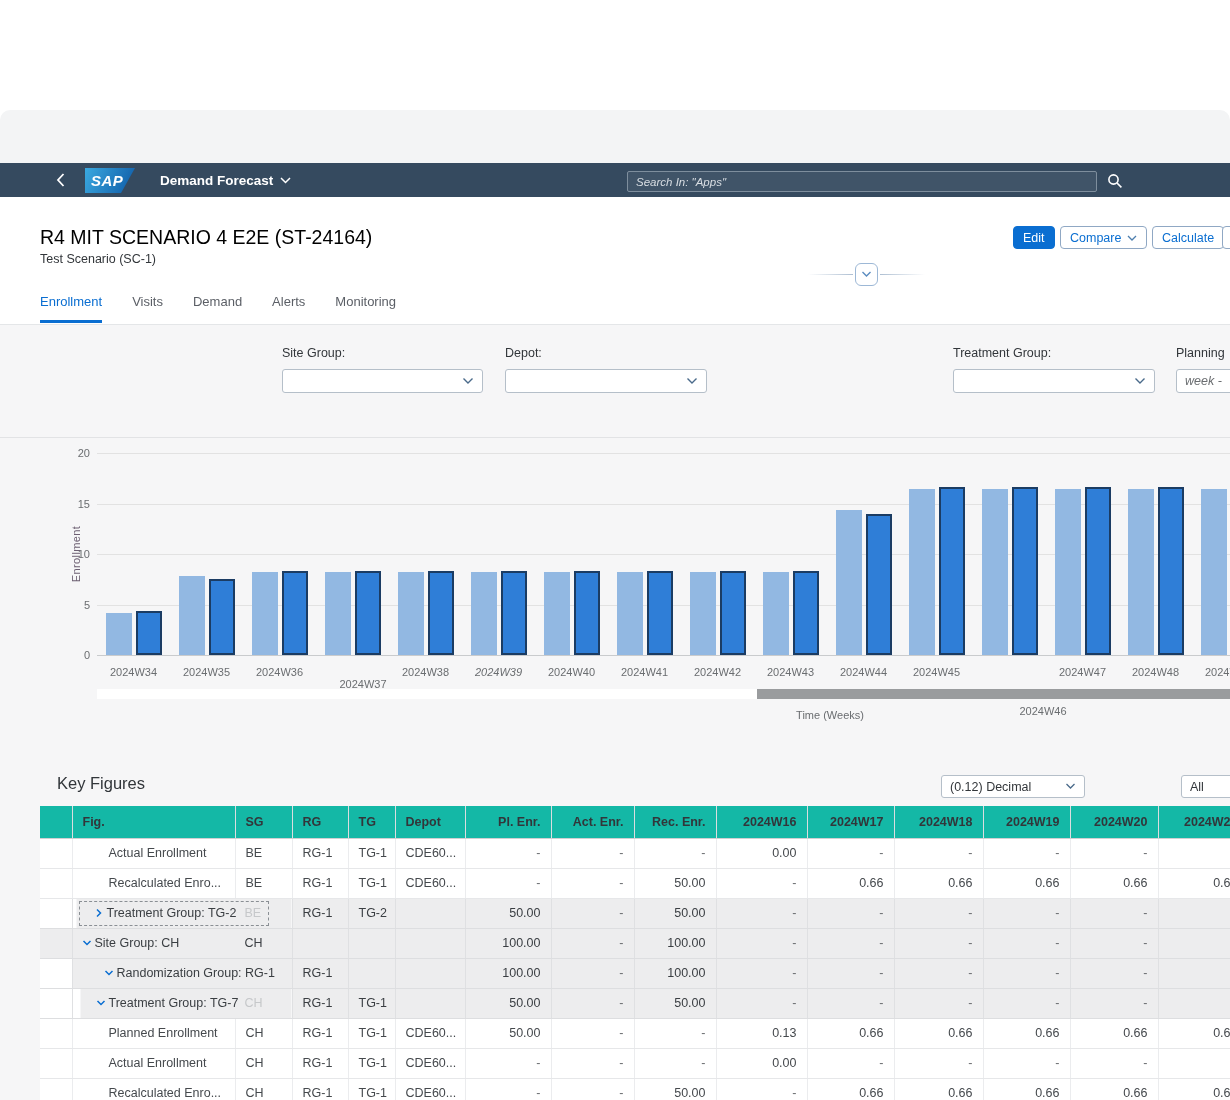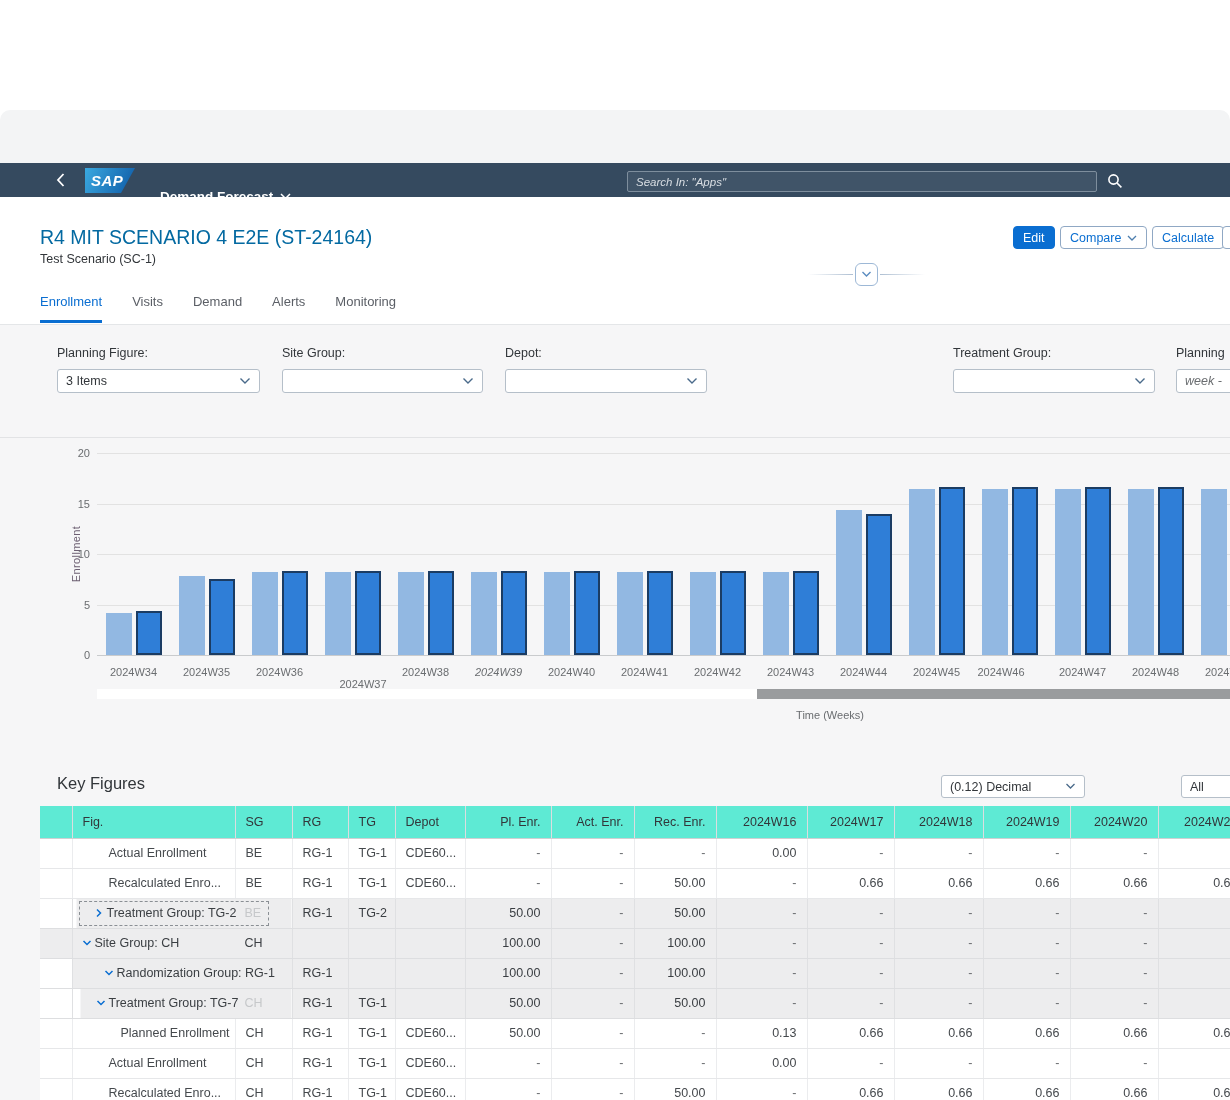--- a/index.html
+++ b/index.html
@@ -18,30 +18,30 @@
   #appbar { position:absolute; top:163px; left:0; width:1230px; height:34px;
     background:#354a5f; display:flex; align-items:center; }
   .back-btn { position:absolute; left:50px; top:0; height:34px; width:20px;
     display:flex; align-items:center; justify-content:center; color:#fff; cursor:pointer; }
   .sap-logo { position:absolute; left:85px; top:5px; width:50px; height:25px;
     background:linear-gradient(115deg,#3aa9e0 0%,#1565ae 85%);
     clip-path:polygon(0 0,100% 0,72% 100%,0 100%);
     color:#fff; font-weight:bold; font-style:italic; font-size:15px;
     display:flex; align-items:center; padding-left:6px; letter-spacing:.5px; }
   .product-name { position:absolute; left:160px; top:0; height:34px; display:flex;
-    align-items:center; gap:7px; color:#fff; font-size:13.5px; font-weight:bold;margin-top:16px; }
+    align-items:center; gap:7px; color:#fff; font-size:13.5px; font-weight:bold; }
   .appbar-search { position:absolute; left:627px; top:171px; width:470px; height:21px;
     border:1px solid #7e8e9d; border-radius:2px; background:rgba(255,255,255,0.06);
     color:#d9dee3; font-size:11.5px; font-style:italic; display:flex; align-items:center;
     padding:0 8px; }
   .search-icon { position:absolute; left:1106px; top:172px; width:18px; height:18px; }
 
   
   #titlearea { position:absolute; top:197px; left:0; width:1230px; height:128px; background:#ffffff; }
-  .page-title { position:absolute; left:40px; top:226px; font-size:19.5px; color:#0369a1; }
+  .page-title { position:absolute; left:40px; top:226px; font-size:19.5px; color:#000000; }
   .page-subtitle { position:absolute; left:40px; top:252px; font-size:12.5px; color:#32363a; }
   .hdr-btn { position:absolute; top:226px; height:23px; border-radius:4px; font-size:12.5px;
     display:flex; align-items:center; justify-content:center; gap:6px; cursor:pointer;
     background:#fff; border:1px solid #90a8c4; color:#0a6ed1; padding:0 9px; }
   .hdr-btn.primary { background:#0a6ed1; border-color:#0a6ed1; color:#fff; }
   .collapse-anchor { position:absolute; left:855px; top:263px; width:23px; height:23px;
     background:#fff; border:1px solid #9db8d6; border-radius:6px; display:flex;
     align-items:center; justify-content:center; cursor:pointer; }
   .anchor-line { position:absolute; top:274px; height:1px; }
   .anchor-line.l { left:808px; width:45px;
@@ -86,22 +86,22 @@
 
   
   .kf-title { position:absolute; left:57px; top:774px; font-size:16.5px; color:#32363a; }
   .kf-toolbar-label { position:absolute; top:780px; font-size:12.5px; color:#32363a; white-space:nowrap;margin-top:48px; }
   .kf-select { position:absolute; top:775px; height:23px; background:#fff; border:1px solid #b5bfc9;
     border-radius:3px; display:flex; align-items:center; justify-content:space-between;
     padding:0 8px; font-size:12.5px; cursor:pointer; }
 
   #kf-table-wrap { position:absolute; left:40px; top:806px; width:1208px; }
   table { border-collapse:collapse; table-layout:fixed; width:1208px; background:#fff; }
-  th { height:32px; background:#5eead4; border-bottom:1px solid #cfd0d2; border-right:1px solid #dcdddf;
-    font-size:12.5px; font-weight:normal; color:#32363a; text-align:left; padding:0 10px;
+  th { height:32px; background:#14b8a6; border-bottom:1px solid #cfd0d2; border-right:1px solid #dcdddf;
+    font-size:12.5px; font-weight:bold; color:#32363a; text-align:left; padding:0 10px;
     white-space:nowrap; overflow:hidden; }
   th.num { text-align:right; }
   td { height:30px; border-bottom:1px solid #e6e7e9; border-right:1px solid #ebecee;
     font-size:12.5px; color:#45494d; padding:0 10px; white-space:nowrap; overflow:hidden;
     background:#fff; }
   td.num { text-align:right; }
   tr.group td { background:#ededee; border-right-color:#dfe0e2; border-bottom-color:#dddee0; color:#3a3e42; }
   td.figcell { position:relative; padding:0; }
   .fig-inner { display:flex; align-items:center; height:100%; }
   .tree-caret { width:16px; display:flex; align-items:center; justify-content:center; flex:none; cursor:pointer; }
@@ -176,29 +176,20 @@
       <div class="tab active">Enrollment</div>
       <div class="tab">Visits</div>
       <div class="tab">Demand</div>
       <div class="tab">Alerts</div>
       <div class="tab">Monitoring</div>
     </div>
   <div id="tabs-divider"></div>
 
   <div id="content-bg"></div>
   <div id="filters" class="abs" style="left:0;top:346px;width:1230px;height:80px;">
-      <div class="filter-item" style="left: 57px; width: 203px;">
-        <div class="filter-label">Planning Figure:</div>
-        <div class="filter-field">
-          <span class="val">3 Items</span>
-          <svg width="12" height="8" viewBox="0 0 12 8">
-            <path d="M1.5 1.5 L6 6 L10.5 1.5" stroke="#4a6a8a" stroke-width="1.4" fill="none"></path>
-          </svg>
-        </div>
-      </div>
       <div class="filter-item" style="left: 505px; width: 202px;">
         <div class="filter-label">Depot:</div>
         <div class="filter-field">
           <span class="val"></span>
           <svg width="12" height="8" viewBox="0 0 12 8">
             <path d="M1.5 1.5 L6 6 L10.5 1.5" stroke="#4a6a8a" stroke-width="1.4" fill="none"></path>
           </svg>
         </div>
       </div>
       <div class="filter-item" style="left: 282px; width: 201px;">
@@ -283,21 +274,21 @@
       <div class="xlabel" style="left: 242.5px;">2024W36</div>
       <div class="xlabel" style="left: 326px; margin-top: 12px;">2024W37</div>
       <div class="xlabel" style="left: 388.5px;">2024W38</div>
       <div class="xlabel" style="left: 461.5px; font-style: italic;">2024W39</div>
       <div class="xlabel" style="left: 534.5px;">2024W40</div>
       <div class="xlabel" style="left: 607.5px;">2024W41</div>
       <div class="xlabel" style="left: 680.5px;">2024W42</div>
       <div class="xlabel" style="left: 753.5px;">2024W43</div>
       <div class="xlabel" style="left: 826.5px;">2024W44</div>
       <div class="xlabel" style="left: 899.5px;">2024W45</div>
-      <div class="xlabel" style="left: 964px;">2024W46</div>
+      <div class="xlabel" style="left: 1006px; margin-top: 39px;">2024W46</div>
       <div class="xlabel" style="left: 1045.5px;">2024W47</div>
       <div class="xlabel" style="left: 1118.5px;">2024W48</div>
       <div class="xlabel" style="left: 1191.5px;">2024W49</div>
     </div>
 
   <div class="kf-title">Key Figures</div>
   <div class="kf-toolbar-label" style="left:848px;">View Values as</div>
   <div class="kf-select" style="left:941px;width:144px;">
     <span>(0.12) Decimal</span>
     <svg width="11" height="7" viewBox="0 0 11 7">
@@ -486,21 +477,21 @@
             <td class="num"><span class="dash">-</span></td>
             <td class="num"><span class="dash">-</span></td>
             <td class="num"><span class="dash">-</span></td>
             <td class="num"><span class="dash">-</span></td>
             <td class="num"><span class="dash">-</span></td>
             <td class="num"></td>
           </tr>
           <tr>
             <td></td>
             <td class="figcell">
-              <div class="fig-inner" style="padding-left: 48px;">Planned Enrollment</div>
+              <div class="fig-inner" style="padding-left: 36px;">Planned Enrollment</div>
             </td>
             <td>CH</td>
             <td>RG-1</td>
             <td>TG-1</td>
             <td>CDE60...</td>
             <td class="num">50.00</td>
             <td class="num"><span class="dash">-</span></td>
             <td class="num"><span class="dash">-</span></td>
             <td class="num">0.13</td>
             <td class="num">0.66</td>

